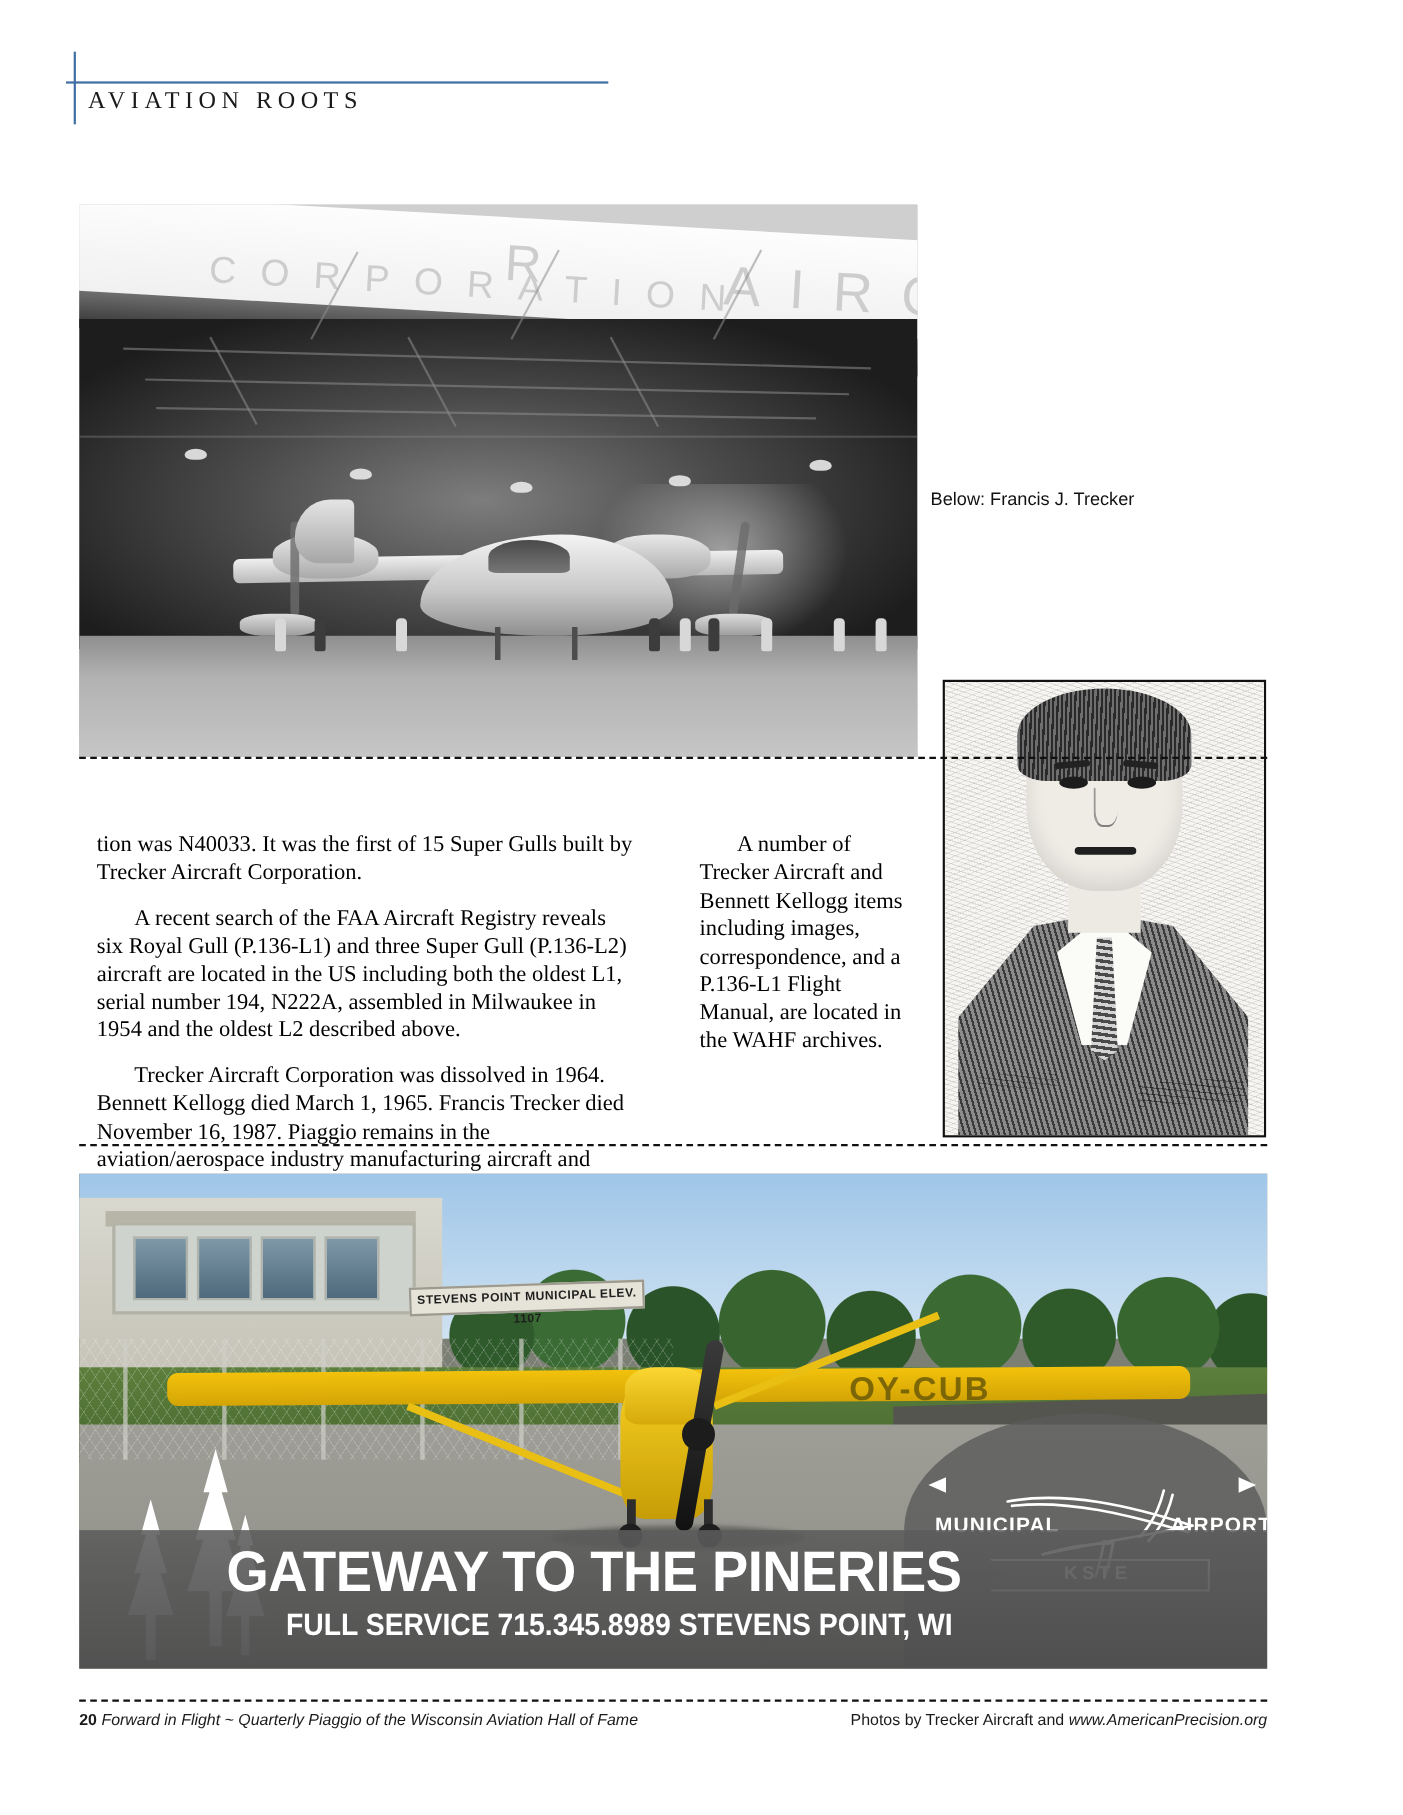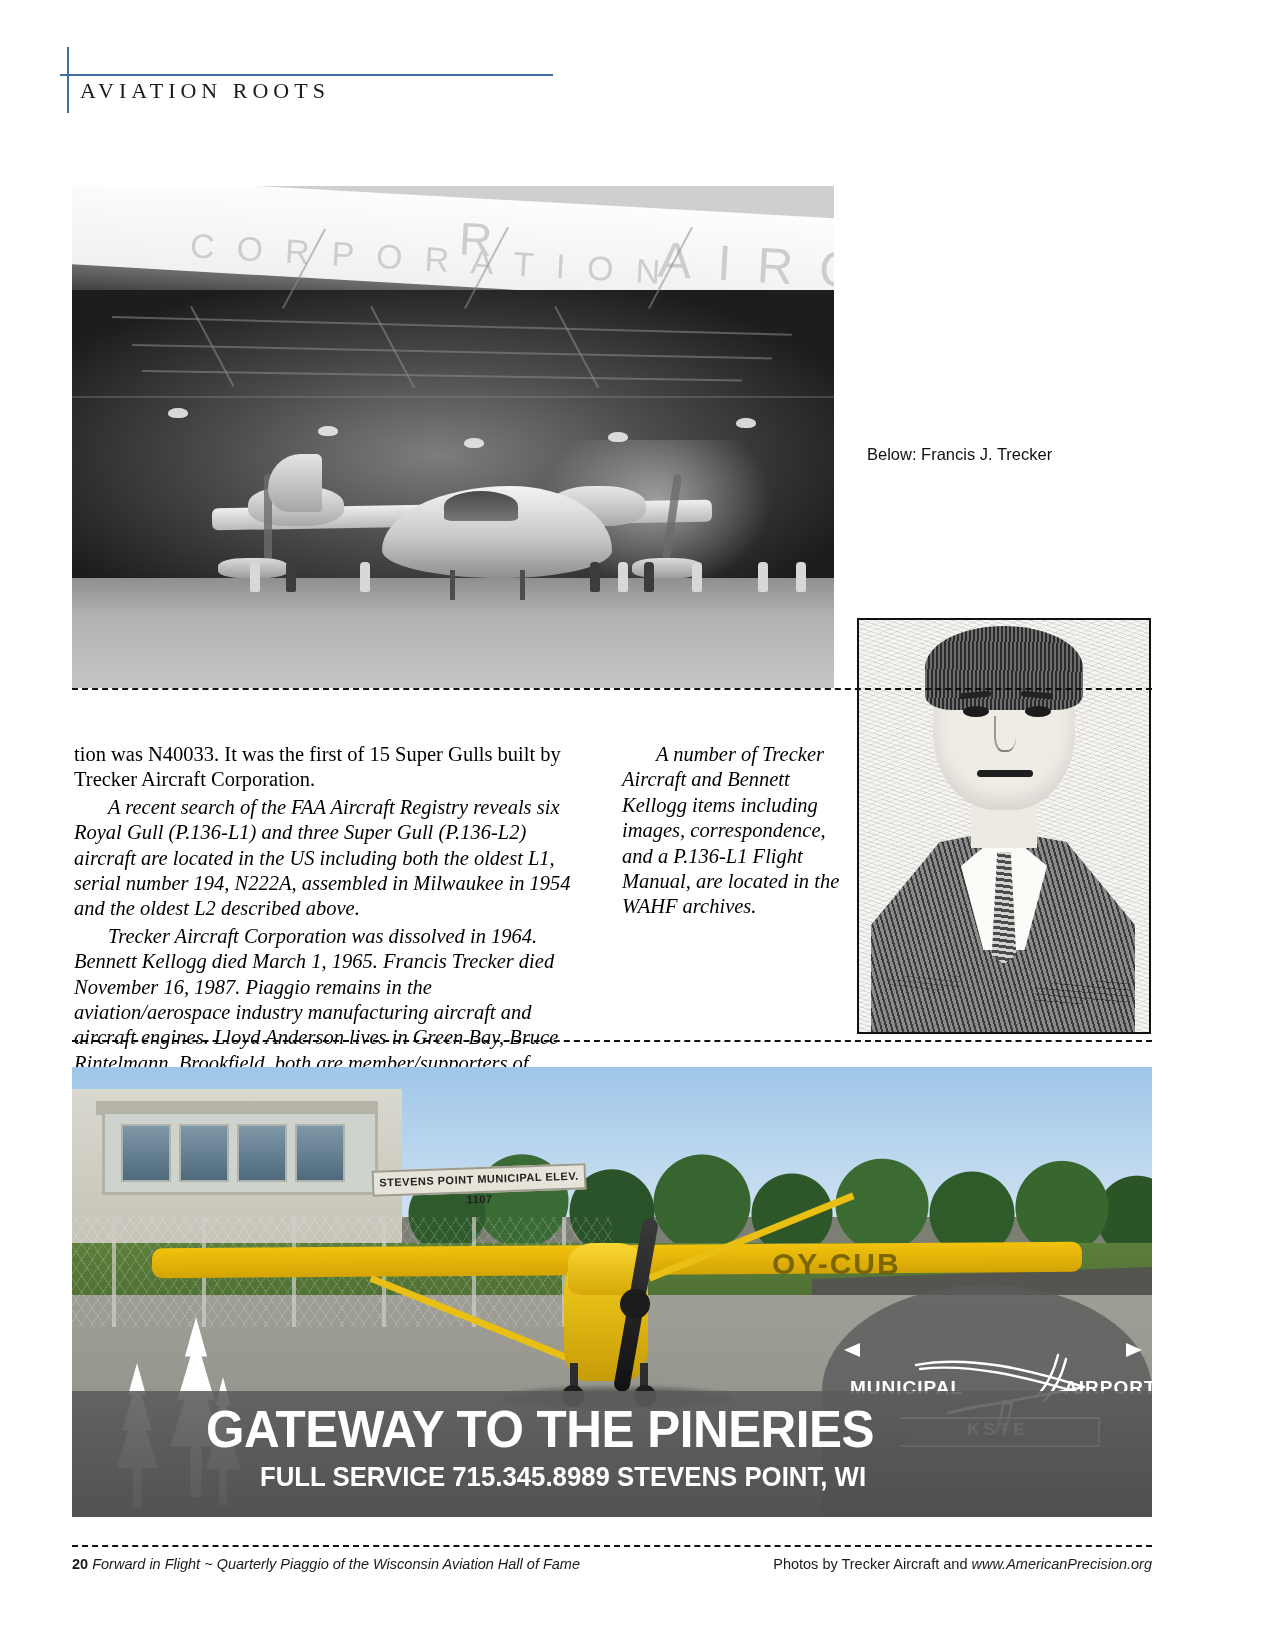--- a/index.html
+++ b/index.html
@@ -115,21 +115,21 @@
     background:#d8d8d8;border-radius:4px 4px 2px 2px;
   }
   .worker.dark{background:#3c3c3c;}
   .lamp{
     position:absolute;width:20px;height:10px;background:#e9e9e9;
     border-radius:50% 50% 40% 40%;opacity:.9;
   }
 
   
   #caption-block{
-    position:absolute;left:867px;top:443px;width:300px;
+    position:absolute;left:846px;top:443px;width:300px;
     font-family:"Liberation Sans", sans-serif;font-size:16.5px;color:#111;
     line-height:1.45;
   }
   #caption-below{margin:0 0 24px 0;}
   #caption-left{margin:0;}
 
   
   #portrait{
     position:absolute;left:857px;top:618px;width:290px;height:412px;
     border:2px solid #111;background:#fff;overflow:hidden;
@@ -203,22 +203,22 @@
   #dash-rule-upper{
     position:absolute;left:72px;top:688px;width:1080px;height:0;
     border-top:2px dashed #111;
   }
 
   
   #article{position:absolute;left:72px;top:740px;width:1080px;}
   .col{font-size:20.5px;line-height:1.24;text-align:left;}
   #col-left{position:absolute;left:0;top:0;width:520px;}
   #col-right{position:absolute;left:548px;top:0;width:225px;}
-  .col p{margin:2px;}
-  .col p.ind{text-indent:34px;font-style:italic;}
+  .col p{margin:16px;}
+  .col p.ind{text-indent:34px;}
 
   
   #dash-rule-mid{
     position:absolute;left:72px;top:1040px;width:1080px;height:0;
     border-top:2px dashed #111;
   }
 
   
   #ad{
     position:absolute;left:72px;top:1067px;width:1080px;height:450px;

